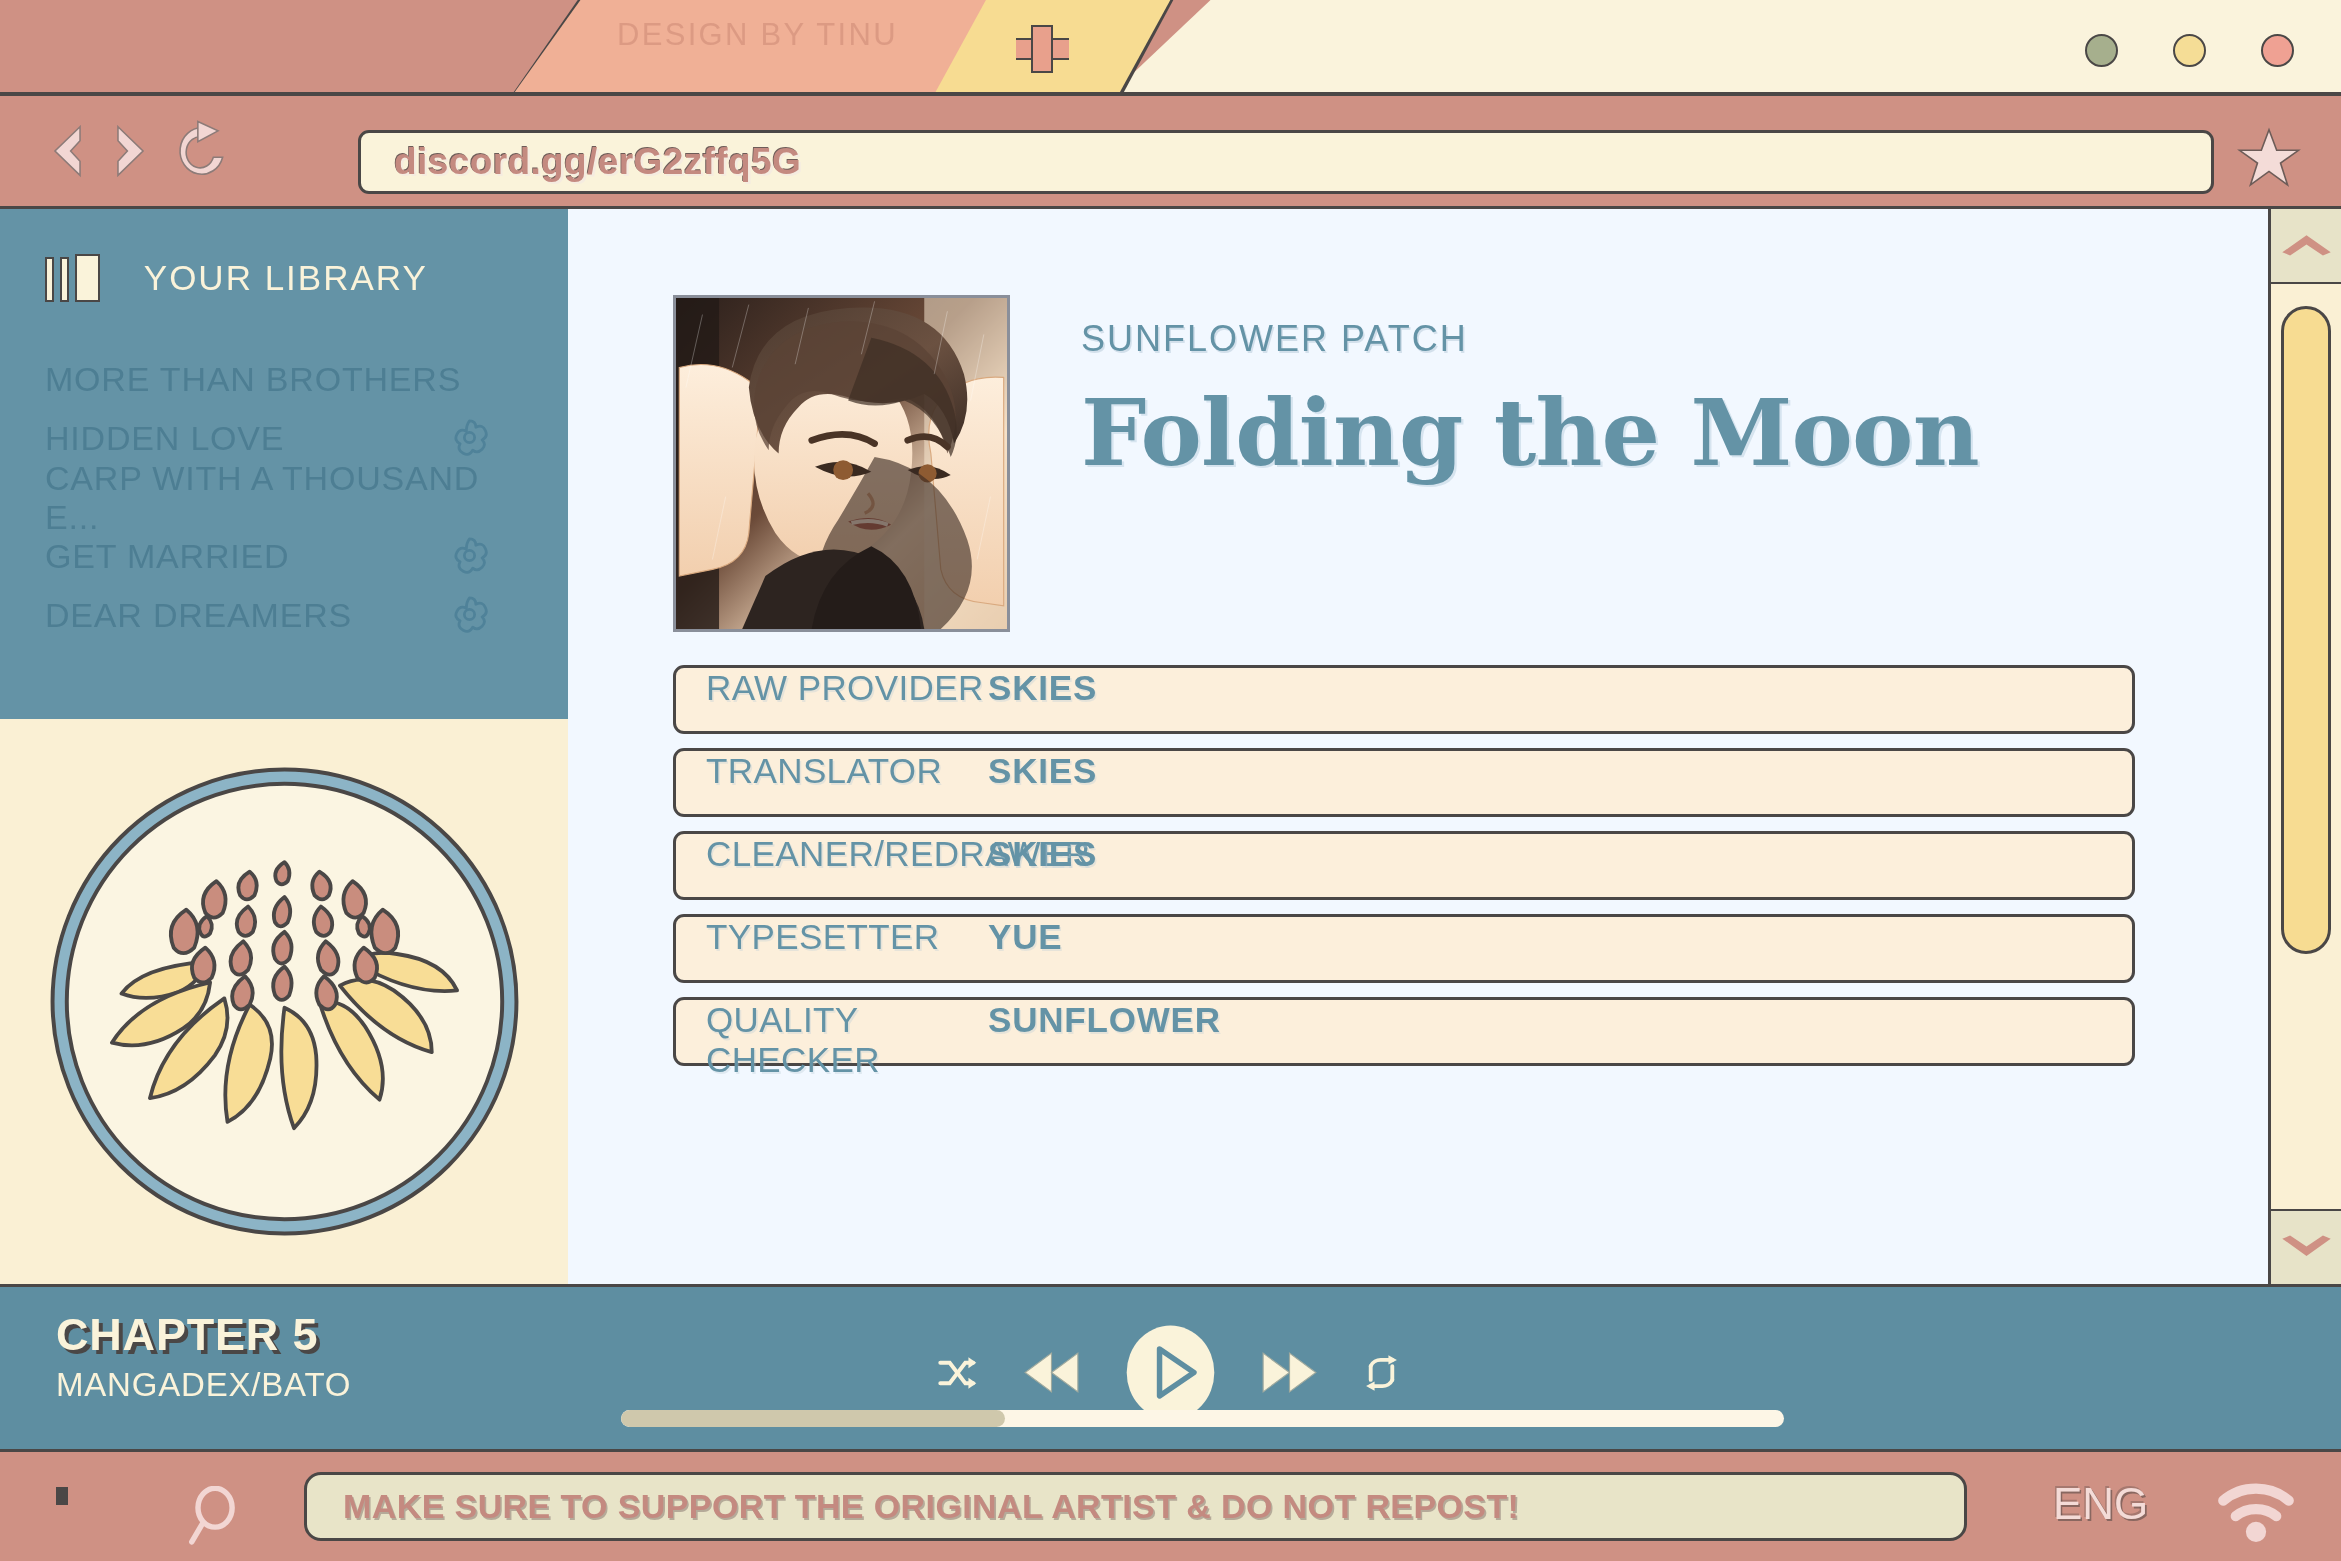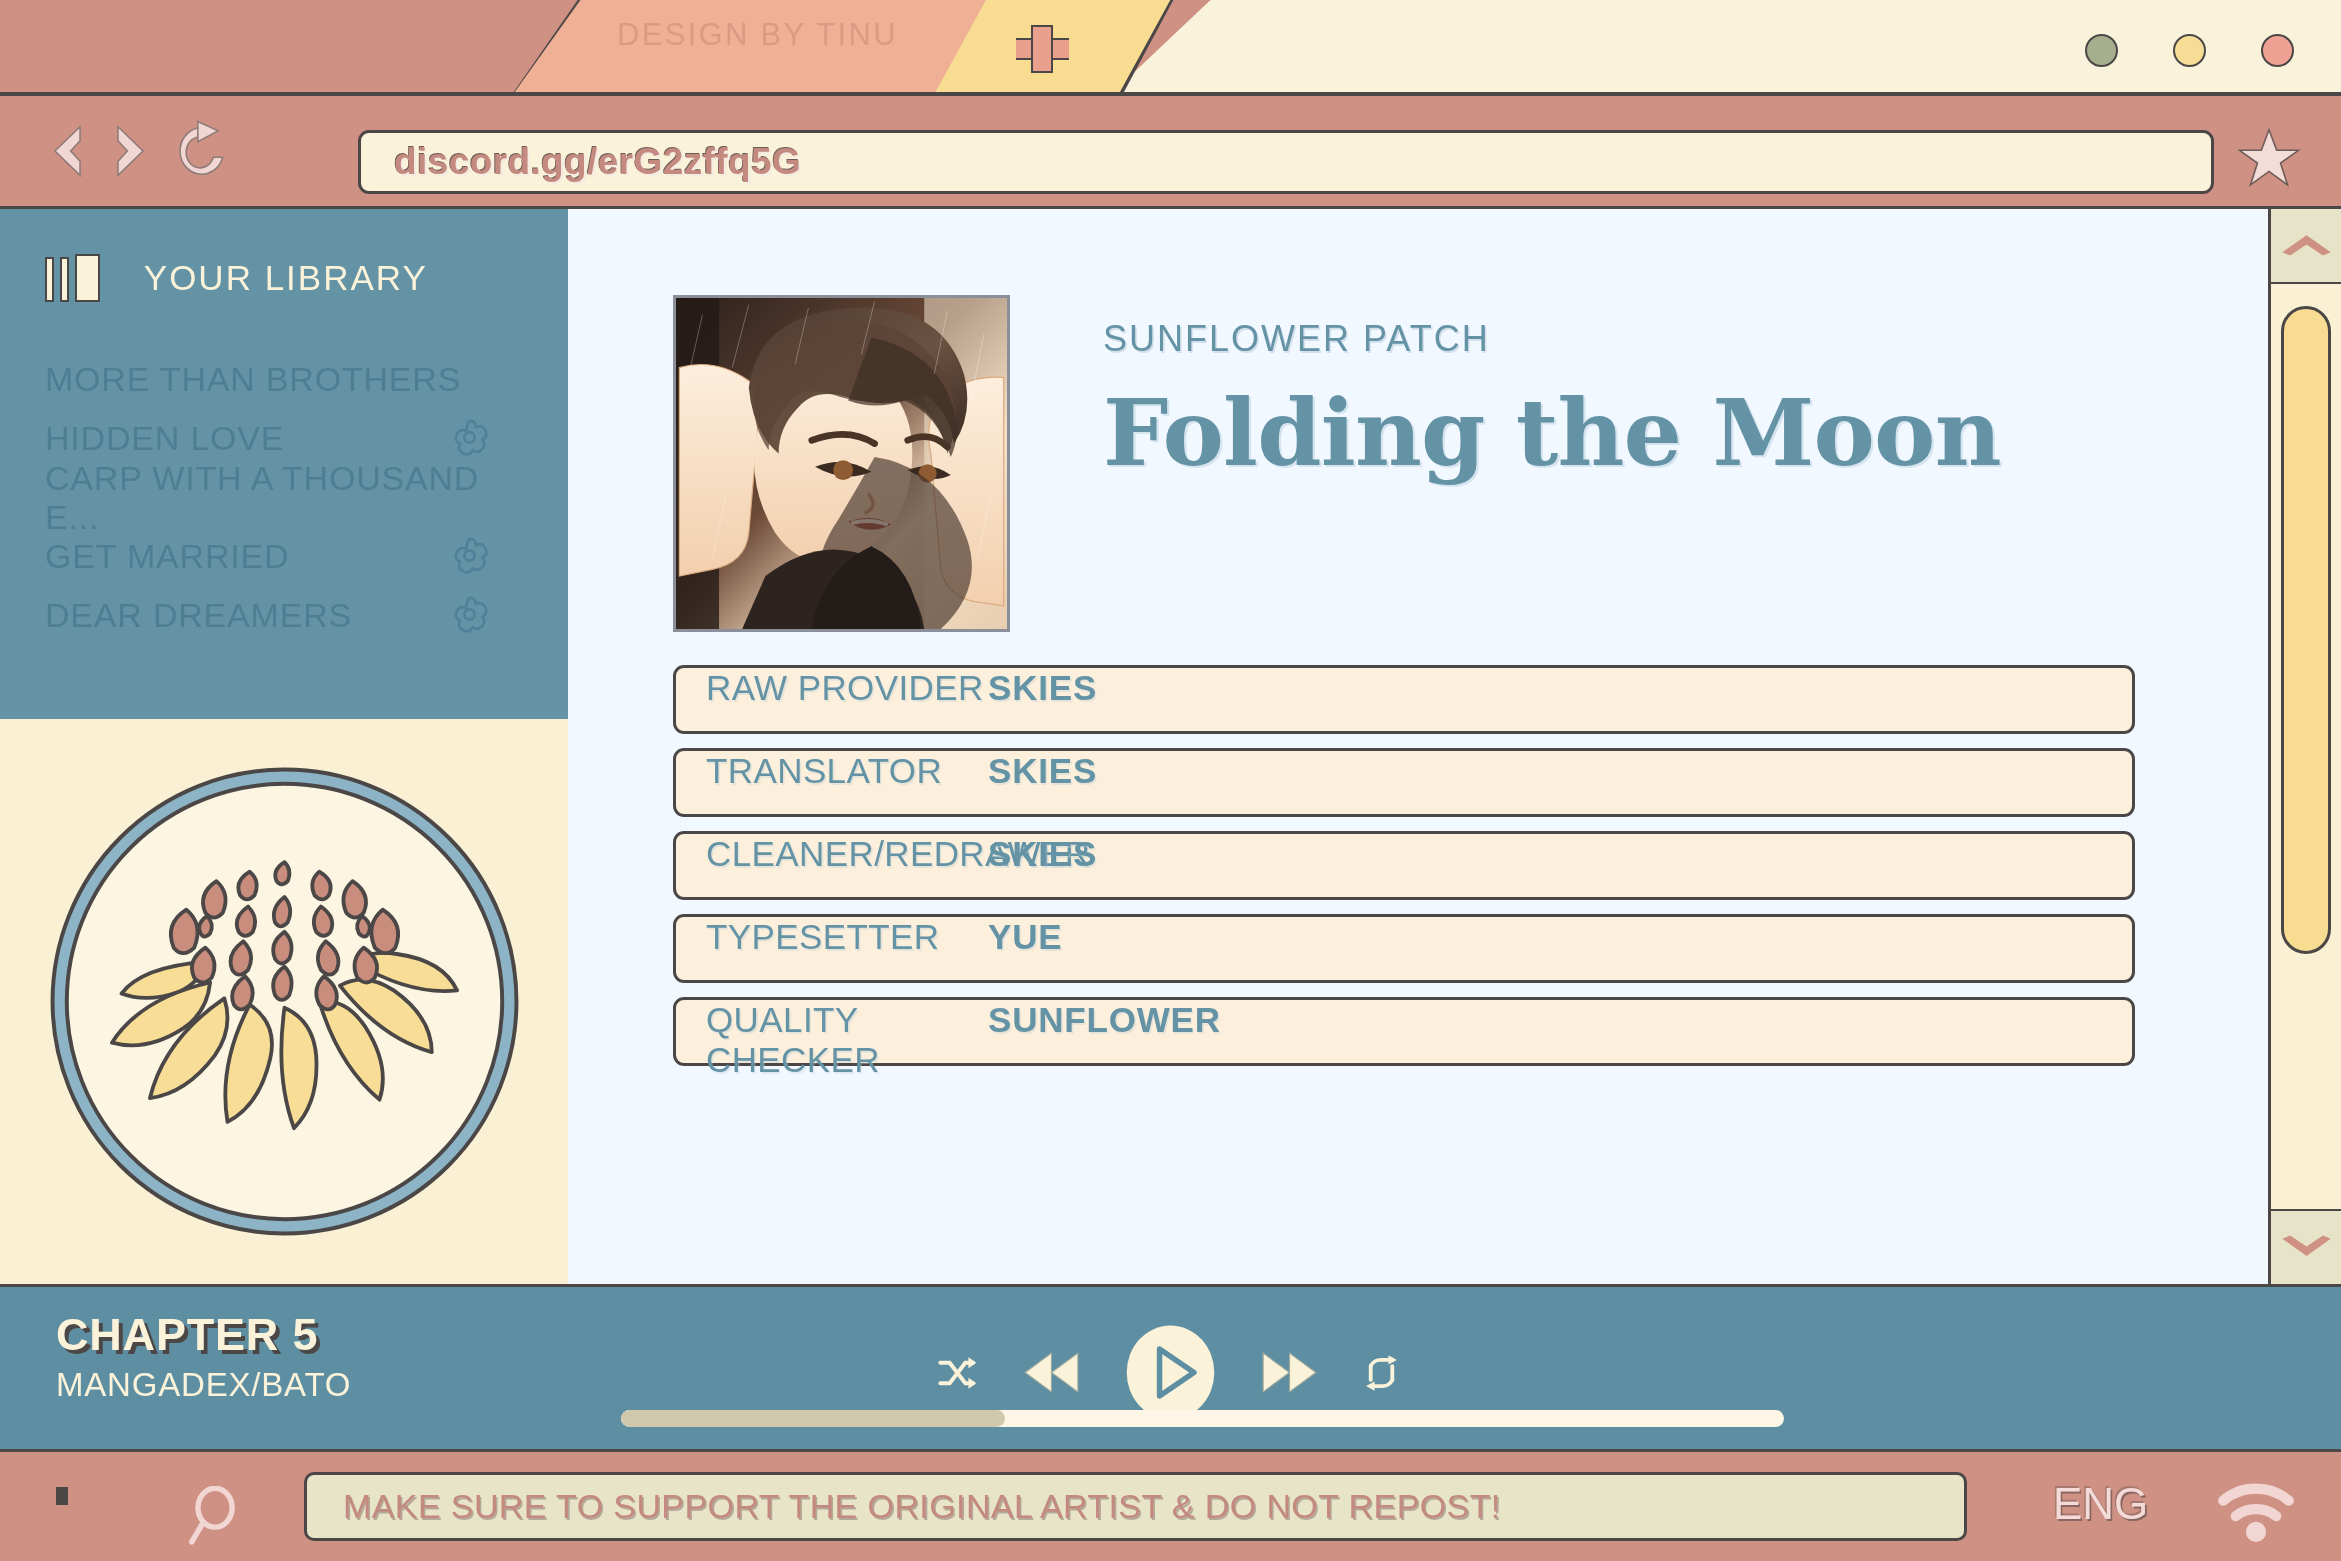--- a/index.html
+++ b/index.html
@@ -191,21 +191,21 @@
     position: relative;
   }
 
   
   .content {
     position: absolute; top: 0; left: 568px;
     width: 1700px; height: 1075px;
     background: #f2f8ff;
   }
   .content-head {
-    display: flex; gap: 93px;
+    display: flex; gap: 71px;
     padding: 86px 0 0 105px;
   }
   .thumb {
     width: 337px; height: 337px;
     border: 3.1px solid #8a8f9a;
     background: linear-gradient(150deg,#2b211d 0%, #4a362c 18%, #8c6a52 36%, #f4d9bd 55%, #e9c7a6 72%, #3b2a23 100%);
     position: relative; overflow: hidden; flex: none;
   }
   .thumb-art { position: absolute; inset: 0; }
   .head-text { padding-top: 23.4px; }
@@ -313,23 +313,24 @@
     width: 78px; height: 15.6px;
     background: #f2d6d3; border: 2.3px solid #4a4746;
     margin-bottom: 7px;
   }
   .search-icon-wrap { position: absolute; left: 187px; top: 34px; }
   .notice {
     position: absolute; left: 304px; top: 1472px;
     width: 1663px; height: 69px;
     background: #e8e4c8;
     border: 3.1px solid #4a4746;
-    border-radius: 10px;
+    border-radius: 17px;
     display: flex; align-items: center;
     padding-left: 36px;
+    font-weight: bold;
   }
   .notice-text {
     font-size: 34px; color: #c48a80; letter-spacing: 0.4px;
     text-shadow: 1.6px 1.6px 0 rgba(120,100,95,0.45);
   }
   .lang {
     position: absolute; left: 2053px; top: 1479px;
     font-size: 44px; font-weight: 500;
     color: #f4dbd7;
     text-shadow: 1.6px 1.6px 0 rgba(90,75,72,0.6), -1.6px -1.6px 0 rgba(90,75,72,0.35);

